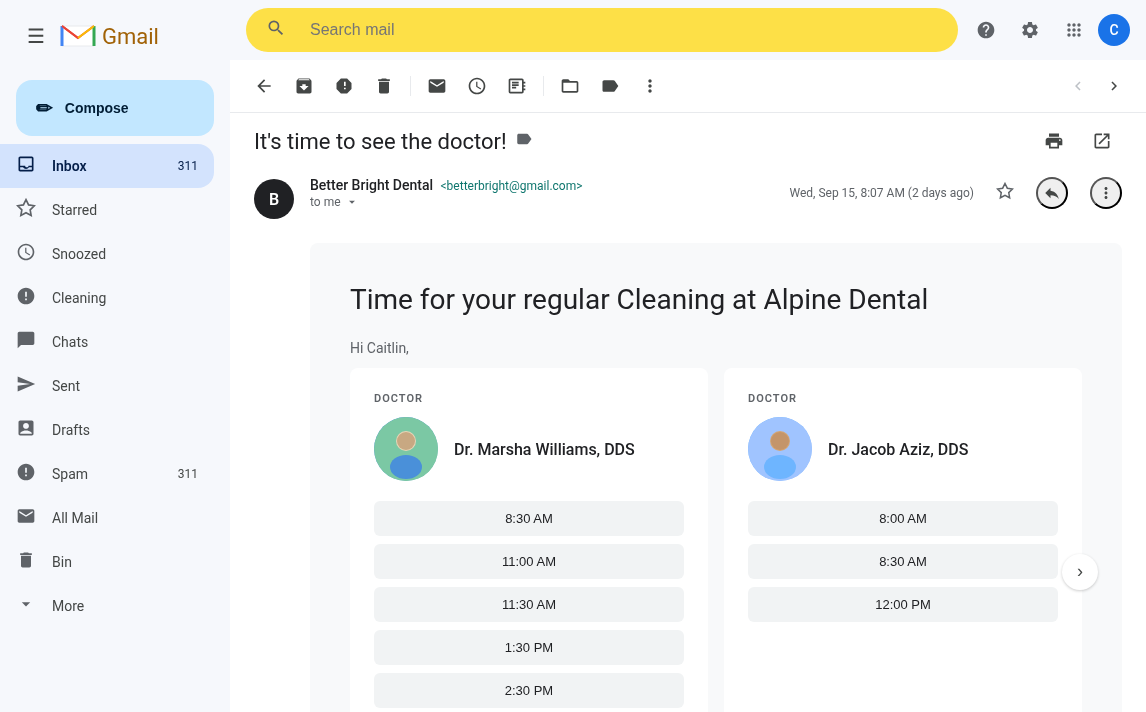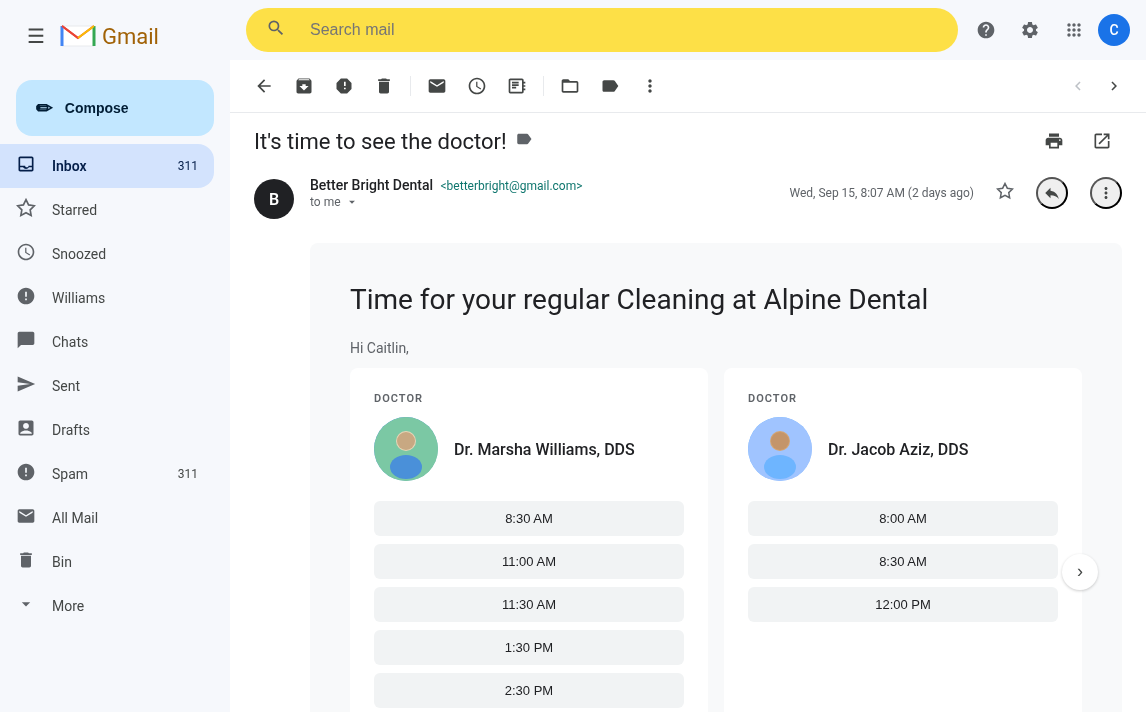--- a/index.html
+++ b/index.html
@@ -127,21 +127,21 @@
       </span>
       <span class="nav-label">Snoozed</span>
     </div>
 
     <div class="nav-item">
       <span class="nav-icon">
         <svg width="20" height="20" viewBox="0 0 24 24" fill="#5f6368">
             <path d="M11 15h2v2h-2zm0-8h2v6h-2zm.99-5C6.47 2 2 6.48 2 12s4.47 10 9.99 10C17.52 22 22 17.52 22 12S17.52 2 11.99 2z"></path>
           </svg>
       </span>
-      <span class="nav-label">Williams</span>
+      <span class="nav-label">Cleaning</span>
     </div>
 
     <div class="nav-item">
       <span class="nav-icon">
         <svg width="20" height="20" viewBox="0 0 24 24" fill="#5f6368">
             <path d="M20 2H4c-1.1 0-2 .9-2 2v18l4-4h14c1.1 0 2-.9 2-2V4c0-1.1-.9-2-2-2z"></path>
           </svg>
       </span>
       <span class="nav-label">Chats</span>
     </div>

